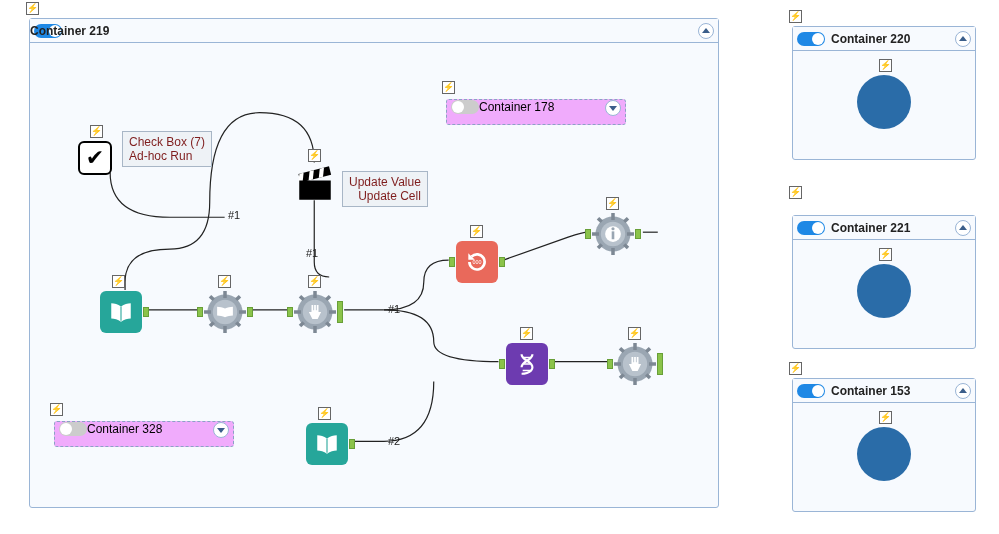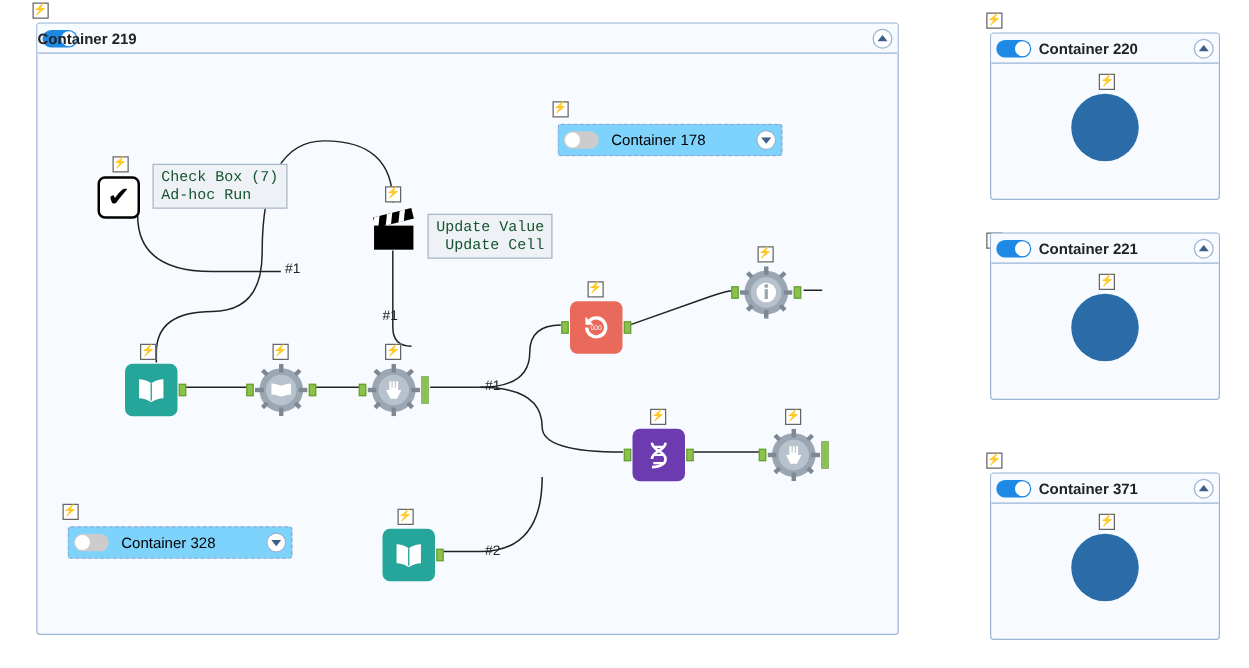--- a/index.html
+++ b/index.html
@@ -79,26 +79,26 @@
     border-left: 4px solid transparent;
     border-right: 4px solid transparent;
     border-bottom: 5px solid #3b5e8a;
   }
   .container-body { position: relative; width: 100%; height: calc(100% - 24px); }
   
   .container-chip {
     position: absolute;
     border: 1px dashed #8aa3c4;
     border-radius: 3px;
-    background: #7dd3fc;
+    background: #f0abfc;
     height: 26px;
     display: flex;
-    align-items: center;
+    align-items: flex-start;
     padding: 0 4px;
-    gap: 10px;
+    gap: 0;
   }
   .container-chip .chip-collapse {
     width: 16px; height: 16px;
     border: 1px solid #9ab5d6;
     border-radius: 50%;
     display: flex; align-items: center; justify-content: center;
     background: #fff;
     cursor: pointer;
   }
   .container-chip .chip-collapse::before {
@@ -155,23 +155,22 @@
     background: #fff;
     display: flex; align-items: center; justify-content: center;
     font-size: 22px;
   }
   
   .anno {
     position: absolute;
     background: #eef2f6;
     border: 1px solid #a8b6c6;
     padding: 3px 6px;
-    color: #14532d;
+    color: #7f1d1d;
     white-space: pre;
-    font-family: Liberation Mono, monospace;
   }
   
   .edge-label {
     position: absolute;
     font-size: 11px;
     color: #222;
   }
   
   svg.edges {
     position: absolute;
@@ -416,41 +415,41 @@
       <span class="title left">Container 220</span>
       <div class="collapse-btn"></div>
     </div>
     <div class="container-body">
       <div class="bolt" style="left:86px; top:8px;"></div>
       <div class="blue-dot"></div>
     </div>
   </div>
 
   <div class="bolt" style="left:789px; top:186px;"></div>
-  <div class="container" style="left:792px; top:186px; width:184px; height:134px;">
+  <div class="container" style="left:792px; top:215px; width:184px; height:134px;">
     <div class="container-header">
       <div class="toggle on">
           <div class="knob"></div>
         </div>
       <span class="title left">Container 221</span>
       <div class="collapse-btn"></div>
     </div>
     <div class="container-body">
       <div class="bolt" style="left:86px; top:8px;"></div>
       <div class="blue-dot"></div>
     </div>
   </div>
 
   <div class="bolt" style="left:789px; top:362px;"></div>
   <div class="container" style="left:792px; top:378px; width:184px; height:134px;">
     <div class="container-header">
       <div class="toggle on">
           <div class="knob"></div>
         </div>
-      <span class="title left">Container 371</span>
+      <span class="title left">Container 153</span>
       <div class="collapse-btn"></div>
     </div>
     <div class="container-body">
       <div class="bolt" style="left:86px; top:8px;"></div>
       <div class="blue-dot"></div>
     </div>
   </div>
 
 </div>
 

